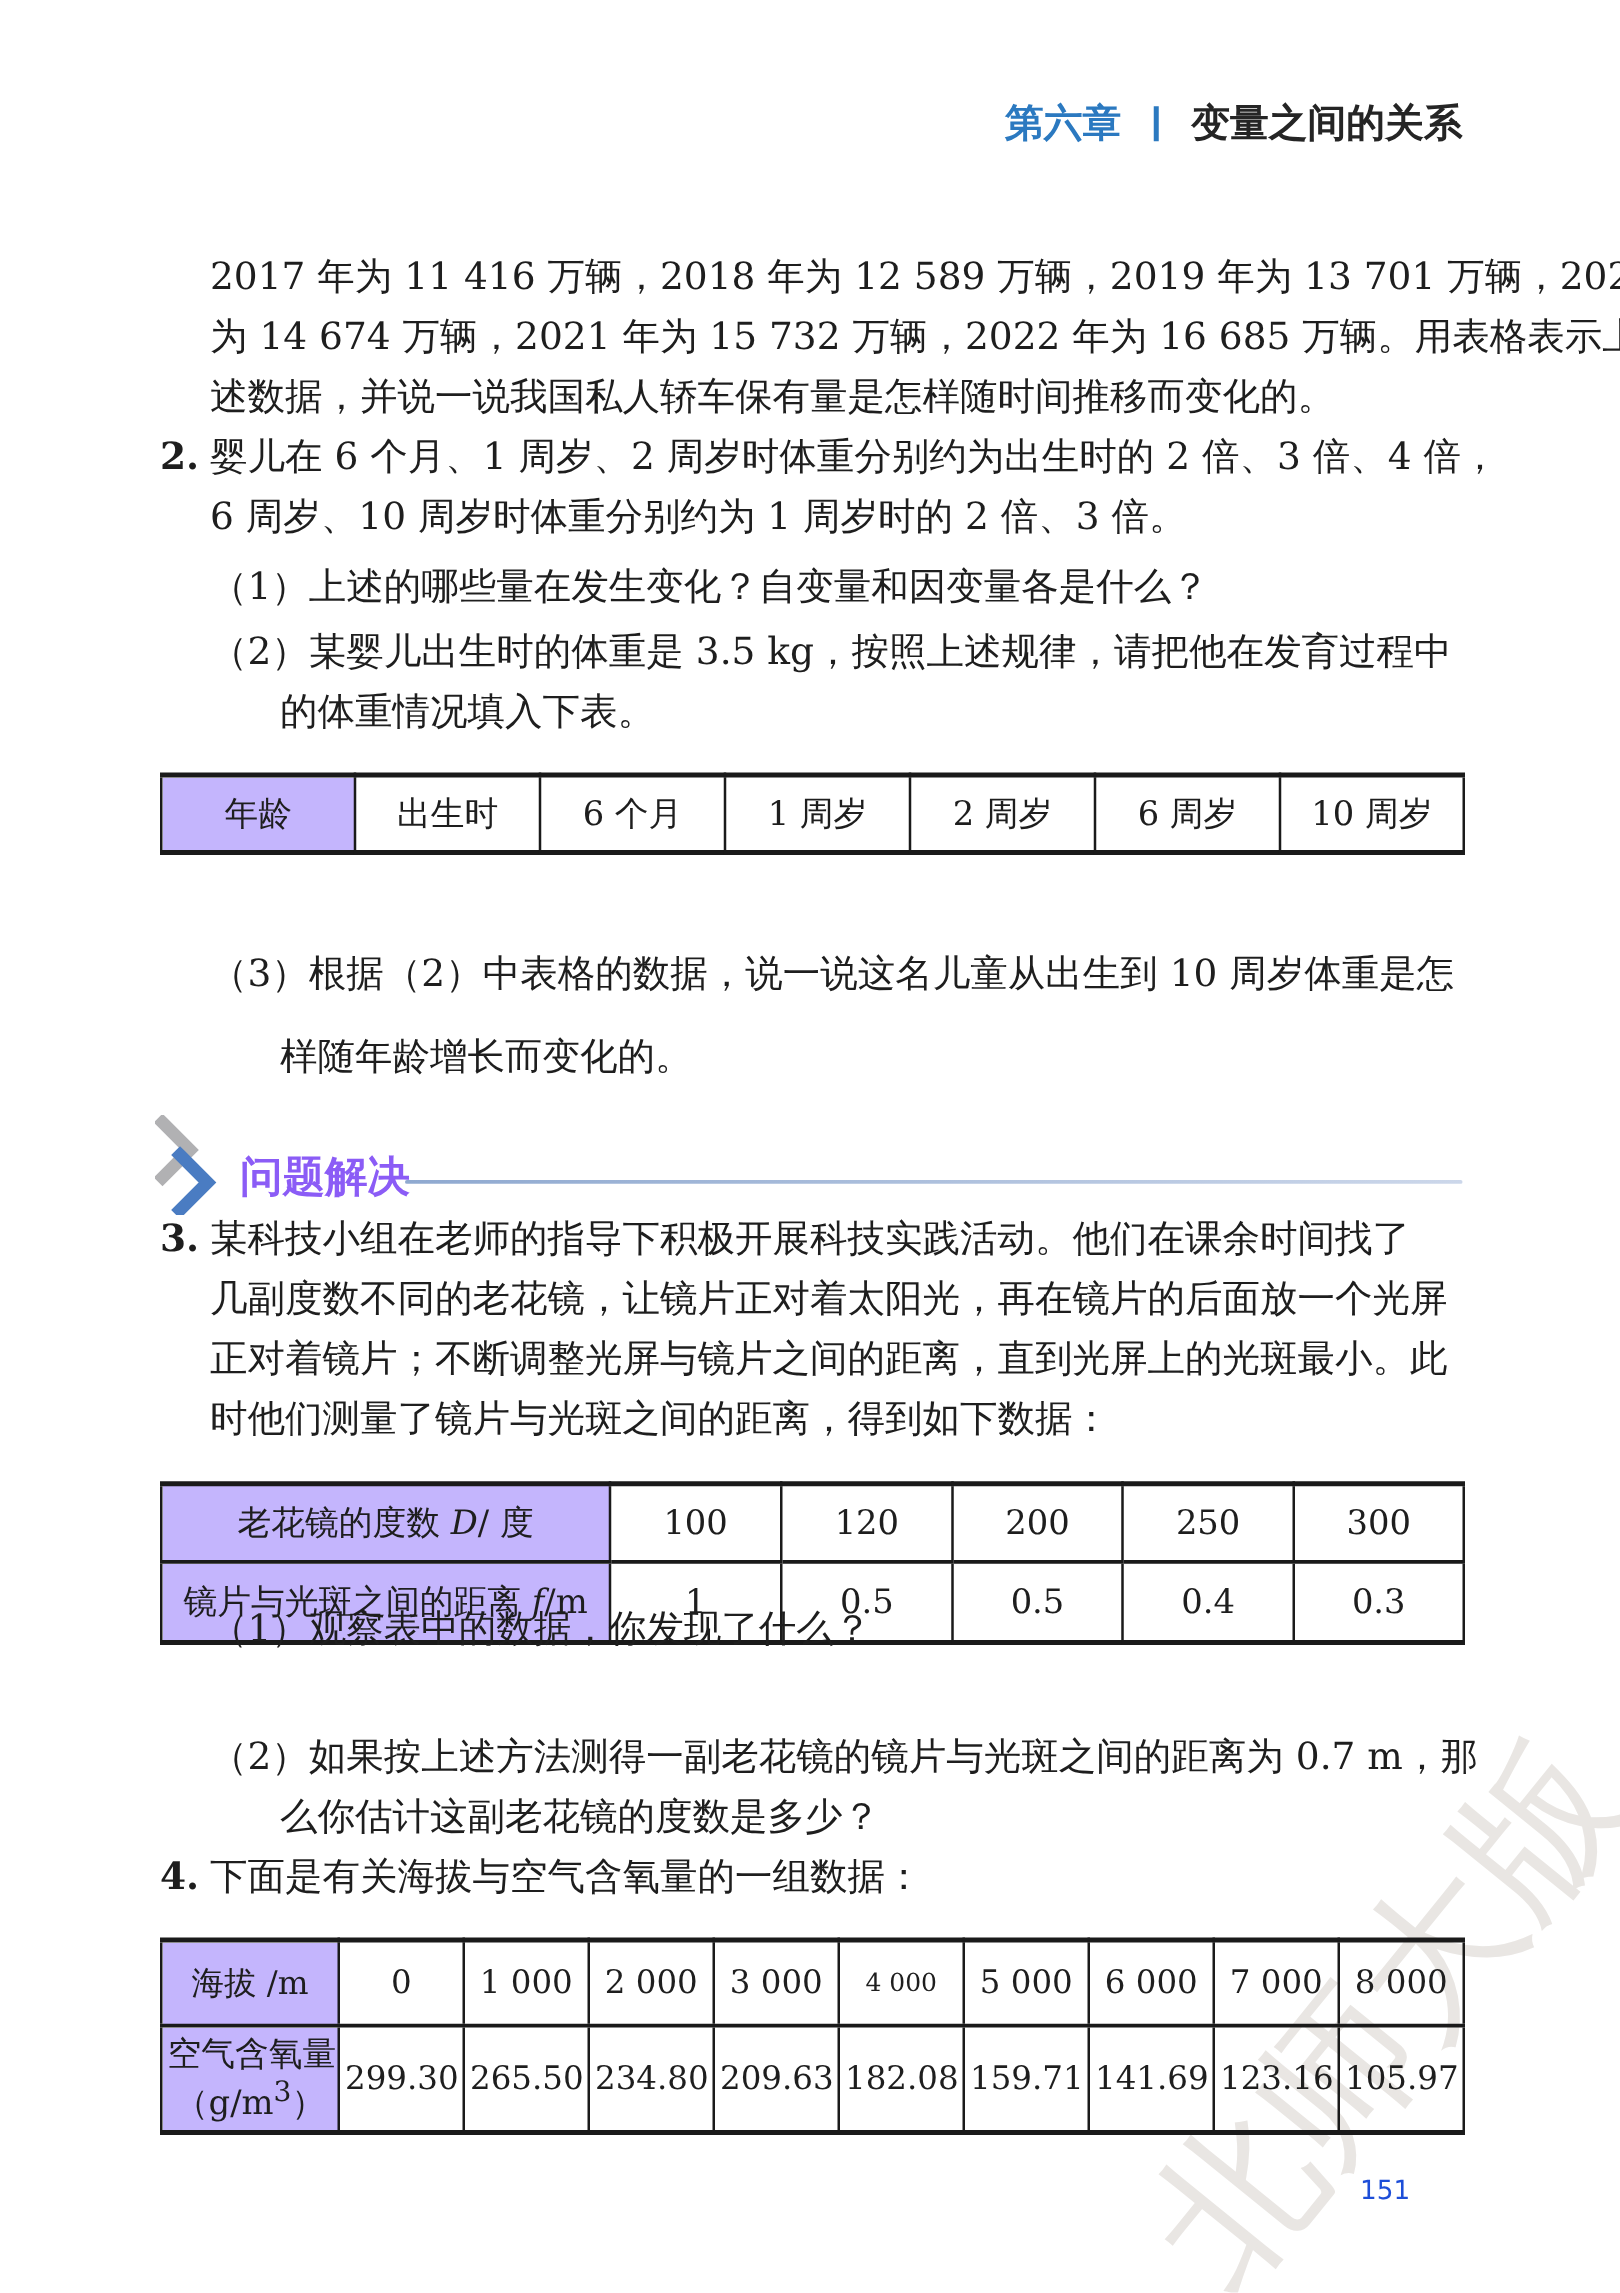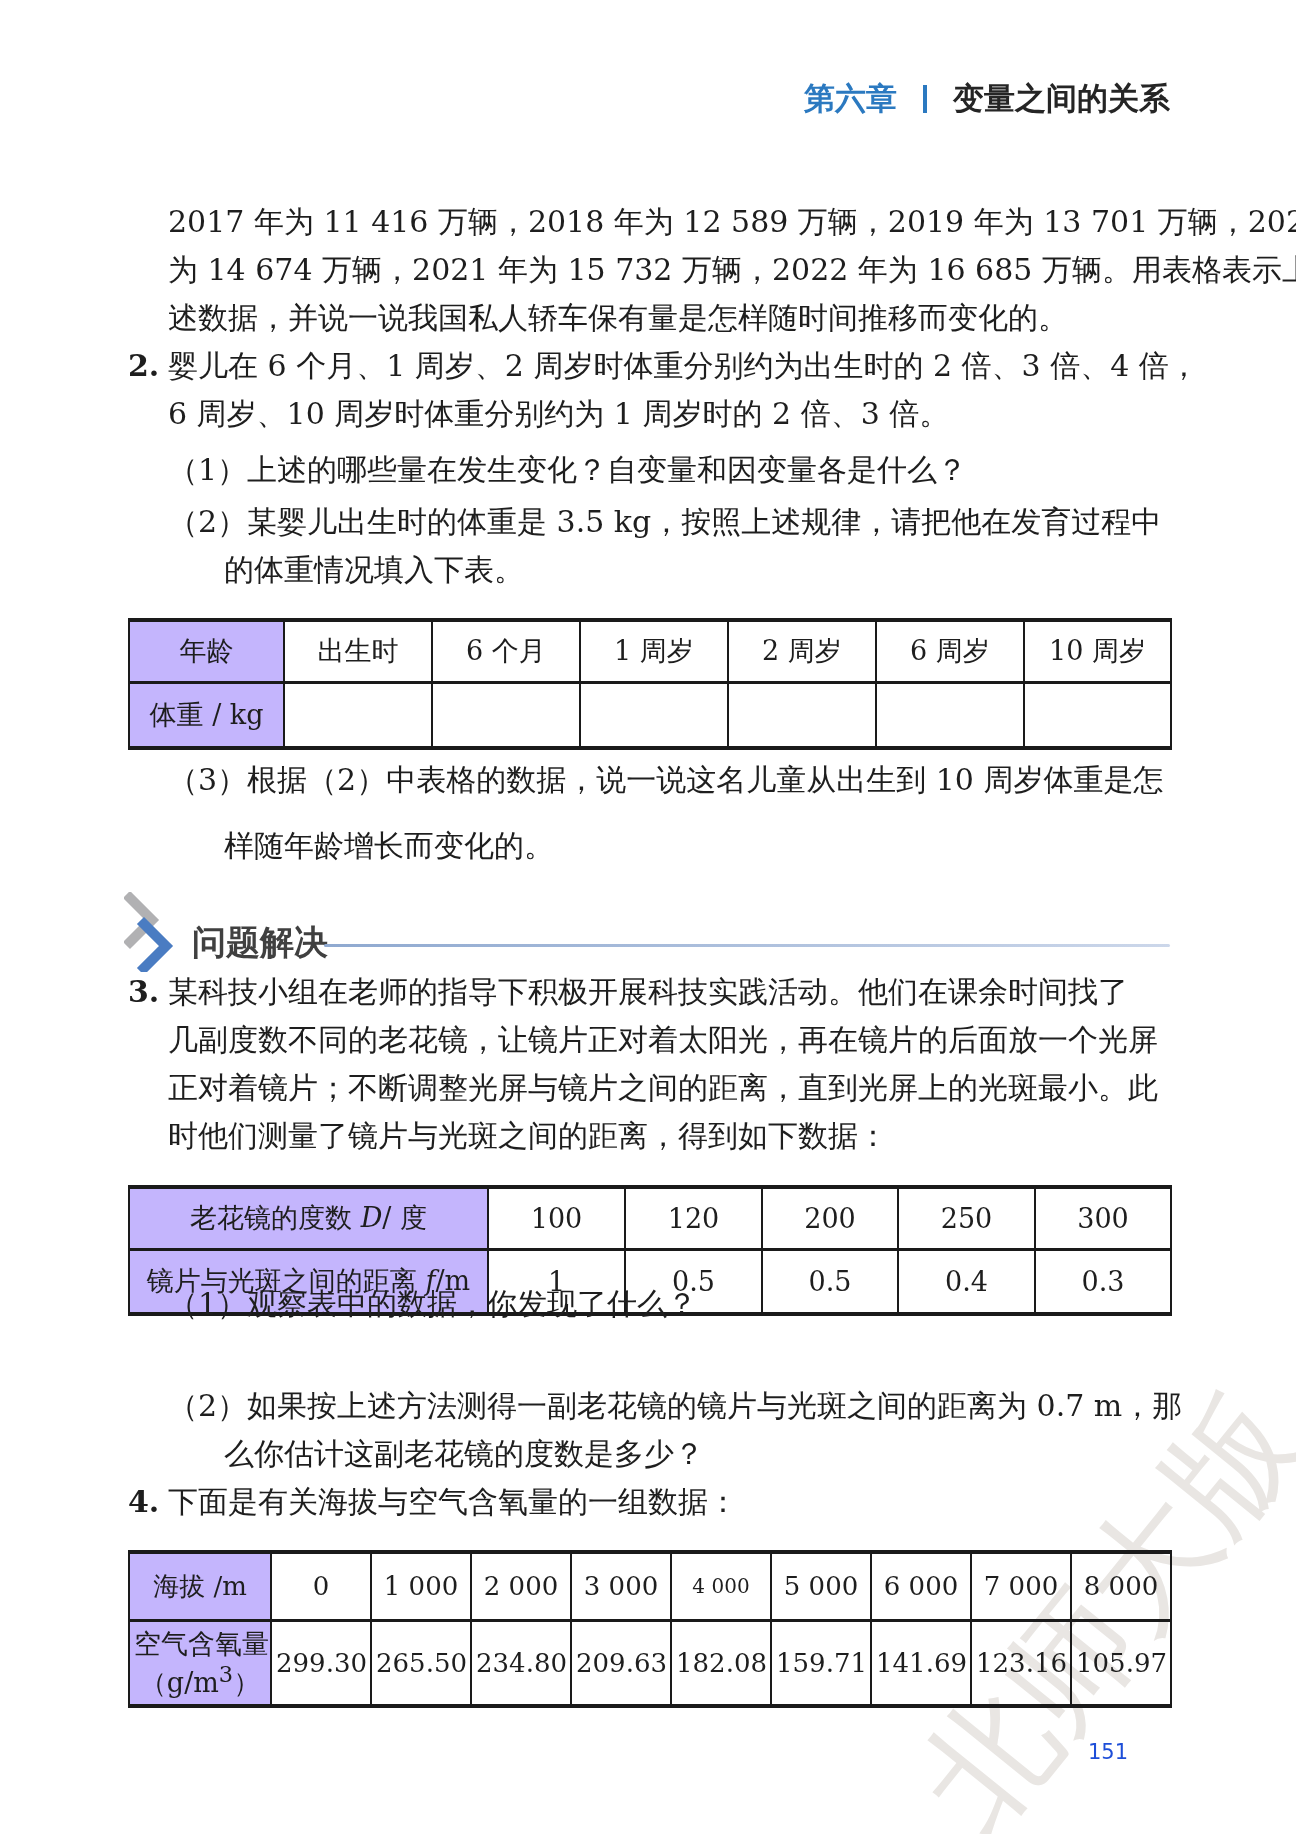--- a/index.html
+++ b/index.html
@@ -16,21 +16,21 @@
   
   .chap { position:absolute; top:78px; left:0; width:1170px; display:flex; justify-content:flex-end; align-items:center;
           font-family:"DejaVu Sans","Liberation Sans",sans-serif; }
   .chap-name { color:#2b79c0; font-weight:700; font-size:31px; }
   .chap-bar  { width:4px; height:28px; background:#2b79c0; margin:0 26px; }
   .chap-title { color:#252525; font-weight:700; font-size:31px; }
 
   
   .sec-chevrons { position:absolute; left:124px; top:892px; }
   .sec-title { position:absolute; left:192px; top:922px; font-size:34px; line-height:40px; font-weight:700;
-               color:#404040; font-family:"DejaVu Sans","Liberation Sans",sans-serif; }
+               color:#8b5cf6; font-family:"DejaVu Sans","Liberation Sans",sans-serif; }
   .sec-rule { position:absolute; left:324px; top:944px; width:846px; height:3px;
               background:linear-gradient(to right,#8fa9d0,#ccd7ea); border-radius:2px; }
 
   
   .tbl { position:absolute; left:128px; }
   .tbl table { border-collapse:collapse; table-layout:fixed; width:1042px;
                border-top:4px solid #1a1a1a; border-bottom:4px solid #1a1a1a; }
   .tbl td { border:2px solid #1a1a1a; text-align:center; vertical-align:middle;
             font-size:27px; padding:0 4px; overflow:hidden; }
   .tbl tr.r2 td { border-top-width:3px; }
@@ -79,29 +79,20 @@
     </colgroup>
     <tbody>
         <tr style="height:62px">
       <td class="shade">年龄</td>
       <td>出生时</td>
       <td>6 个月</td>
       <td>1 周岁</td>
       <td>2 周岁</td>
       <td>6 周岁</td>
       <td>10 周岁</td>
-    </tr>
-    <tr class="r2" style="height:66px">
-      <td class="shade">体重 / kg</td>
-      <td></td>
-      <td></td>
-      <td></td>
-      <td></td>
-      <td></td>
-      <td></td>
     </tr>
   </tbody>
     </table>
 </div>
 
 <div class="ln indent1" style="top:760px">（3）根据（2）中表格的数据，说一说这名儿童从出生到 10 周岁体重是怎</div>
 <div class="ln indent2" style="top:826px">样随年龄增长而变化的。</div>
 
 <svg class="sec-chevrons" width="60" height="80" viewBox="0 0 60 80">
   <polyline points="6,6 28,28 6,50" fill="none" stroke="#b1b1b3" stroke-width="10" stroke-linecap="square"></polyline>

